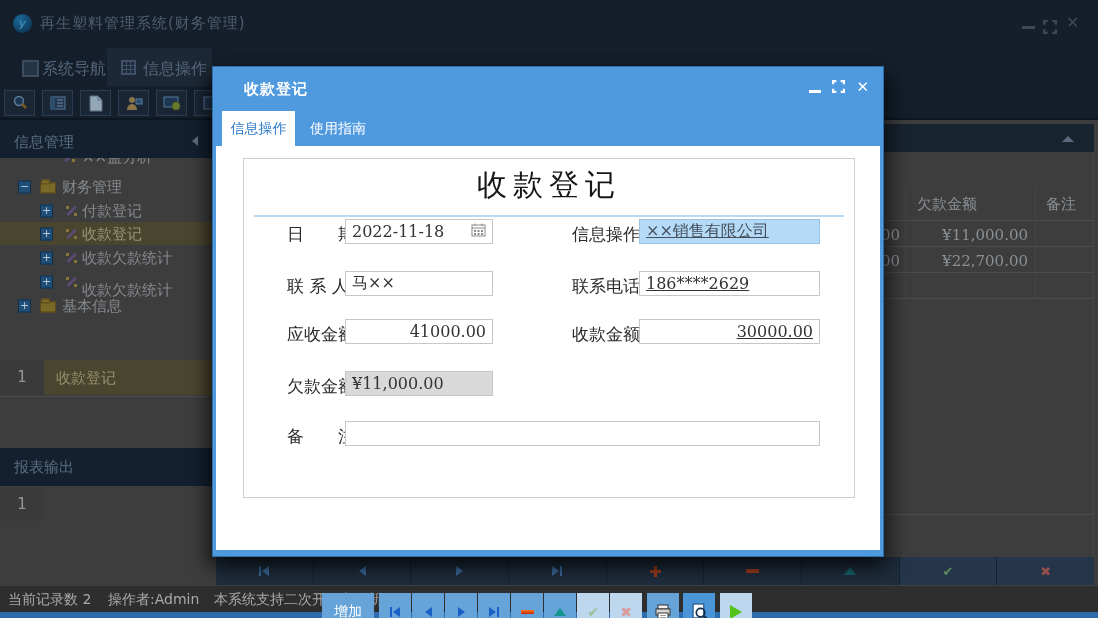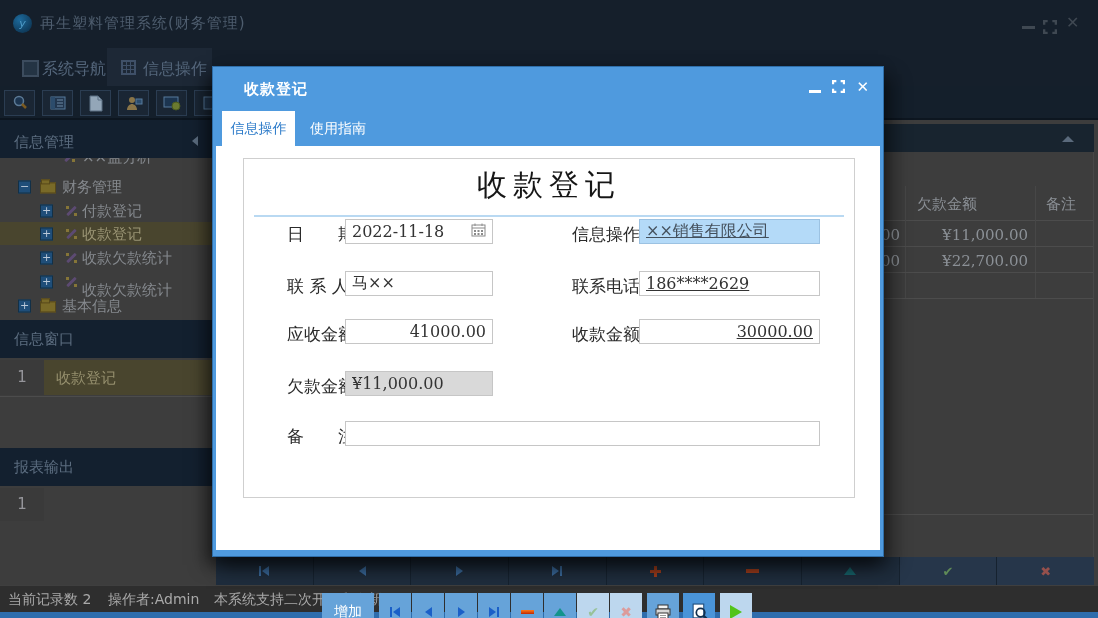--- a/index.html
+++ b/index.html
@@ -232,23 +232,20 @@
       <span class="wand" style="left:64px;"></span>
       <span class="lbl" style="left:82px;margin-top:8px;">收款欠款统计</span>
     </div>
     <div class="trow" style="top:136px;">
       <span class="pmbox" style="left:18px;">+</span>
       <span class="folder" style="left:40px;"></span>
       <span class="lbl" style="left:62px;">基本信息</span>
     </div>
   </div>
 
-  <div class="abs sec-head" style="top:320px;height:38px;">
-    <span class="t">信息窗口</span>
-  </div>
   <div class="abs listrow-num" style="top:360px;height:35px;line-height:35px;">1</div>
   <div class="abs listrow-lbl" style="top:360px;height:35px;">
     <span class="t">收款登记</span>
   </div>
   <div class="hline" style="left:0;top:396px;width:212px;"></div>
 
   <div class="abs sec-head" style="top:448px;height:38px;">
     <span class="t">报表输出</span>
   </div>
   <div class="abs listrow-num" style="top:488px;height:33px;line-height:33px;">1</div>

